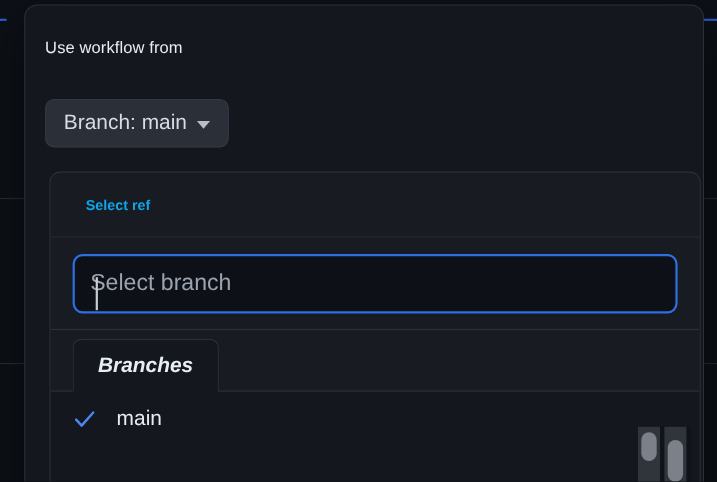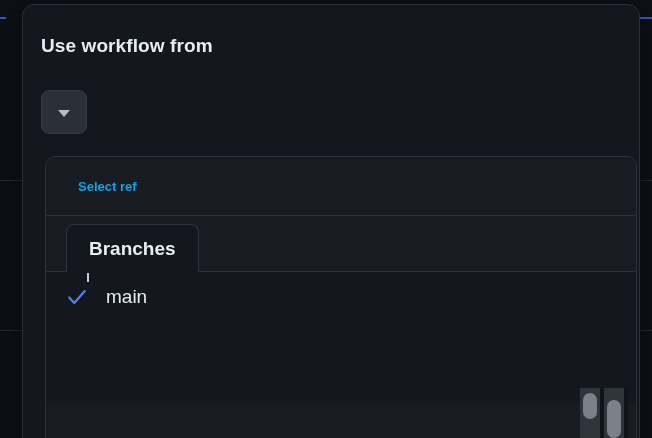--- a/index.html
+++ b/index.html
@@ -56,22 +56,22 @@
     border-radius: 12px;
     box-sizing: border-box;
     box-shadow: 0 10px 40px rgba(0,0,0,.55);
     overflow: hidden;
   }
 
   .dialog-title {
     position: absolute;
     left: 18px;
     top: 30px;
-    font-size: 19px;
-    font-weight: 700;
+    font-size: 15px;
+    font-weight: 400;
     color: #e6edf3;
     letter-spacing: .1px;
   }
 
   
   .branch-btn {
     position: absolute;
     left: 18px;
     top: 85px;
     height: 44px;
@@ -167,20 +167,21 @@
 
   
   .tabs {
     position: relative;
     height: 56px;
     padding-left: 20px;
     display: flex;
     align-items: flex-end;
     box-sizing: border-box;
     background: #181b22;
+    font-style: italic;
   }
   .tabs::after {
     content: "";
     position: absolute;
     left: 0; right: 0; bottom: 0;
     height: 1px;
     background: #2c313b;
   }
   .tab {
     position: relative;
@@ -281,29 +282,33 @@
     <div class="bg-accent" style="right:0; width:12px; top:17px;"></div>
     <div class="bg-rule" style="right:0; width:12px; top:180px;"></div>
     <div class="bg-rule" style="right:0; width:12px; top:330px;"></div>
   </div>
 
   <div class="dialog">
 
     <div class="dialog-title">Use workflow from</div>
 
     <div class="branch-btn">
+      <span class="branch-btn-label">Branch: main</span>
       <span class="caret"></span>
     </div>
 
     <div class="ref-panel">
 
       <div class="ref-header">
         <span class="ref-header-title">Select ref</span>
       </div>
 
+      <div class="ref-search-row">
+        <input class="search-input" type="text" placeholder="Select branch" style="">
+      </div>
 
       <div class="tabs">
         <div class="tab active">Branches</div>
       </div>
 
       <div class="ref-list">
         <div class="ref-item">
           <svg class="check-icon" viewBox="0 0 24 24" fill="none">
             <path d="M3.5 12.5 L9 18.5 L20.5 5.5" stroke="#4c86f0" stroke-width="2.4" stroke-linecap="round" stroke-linejoin="round"></path>
           </svg>

